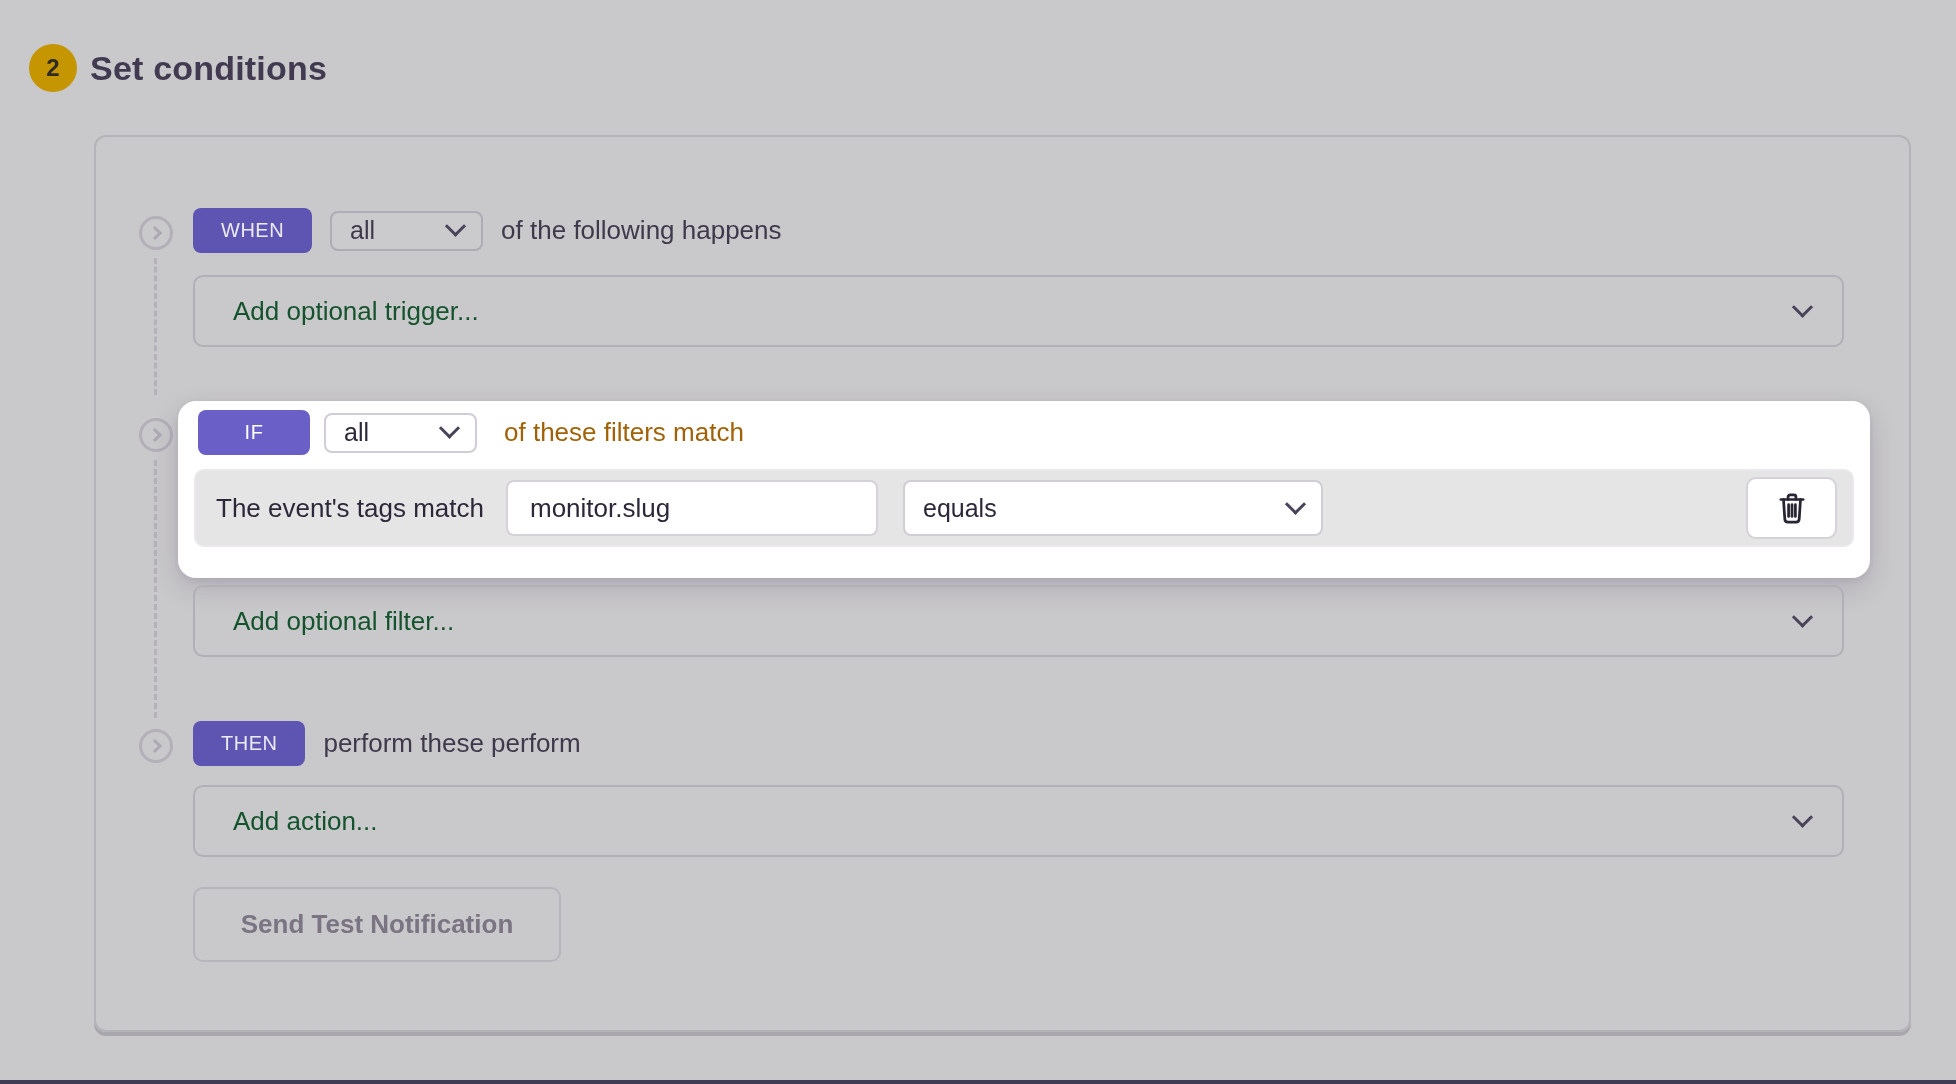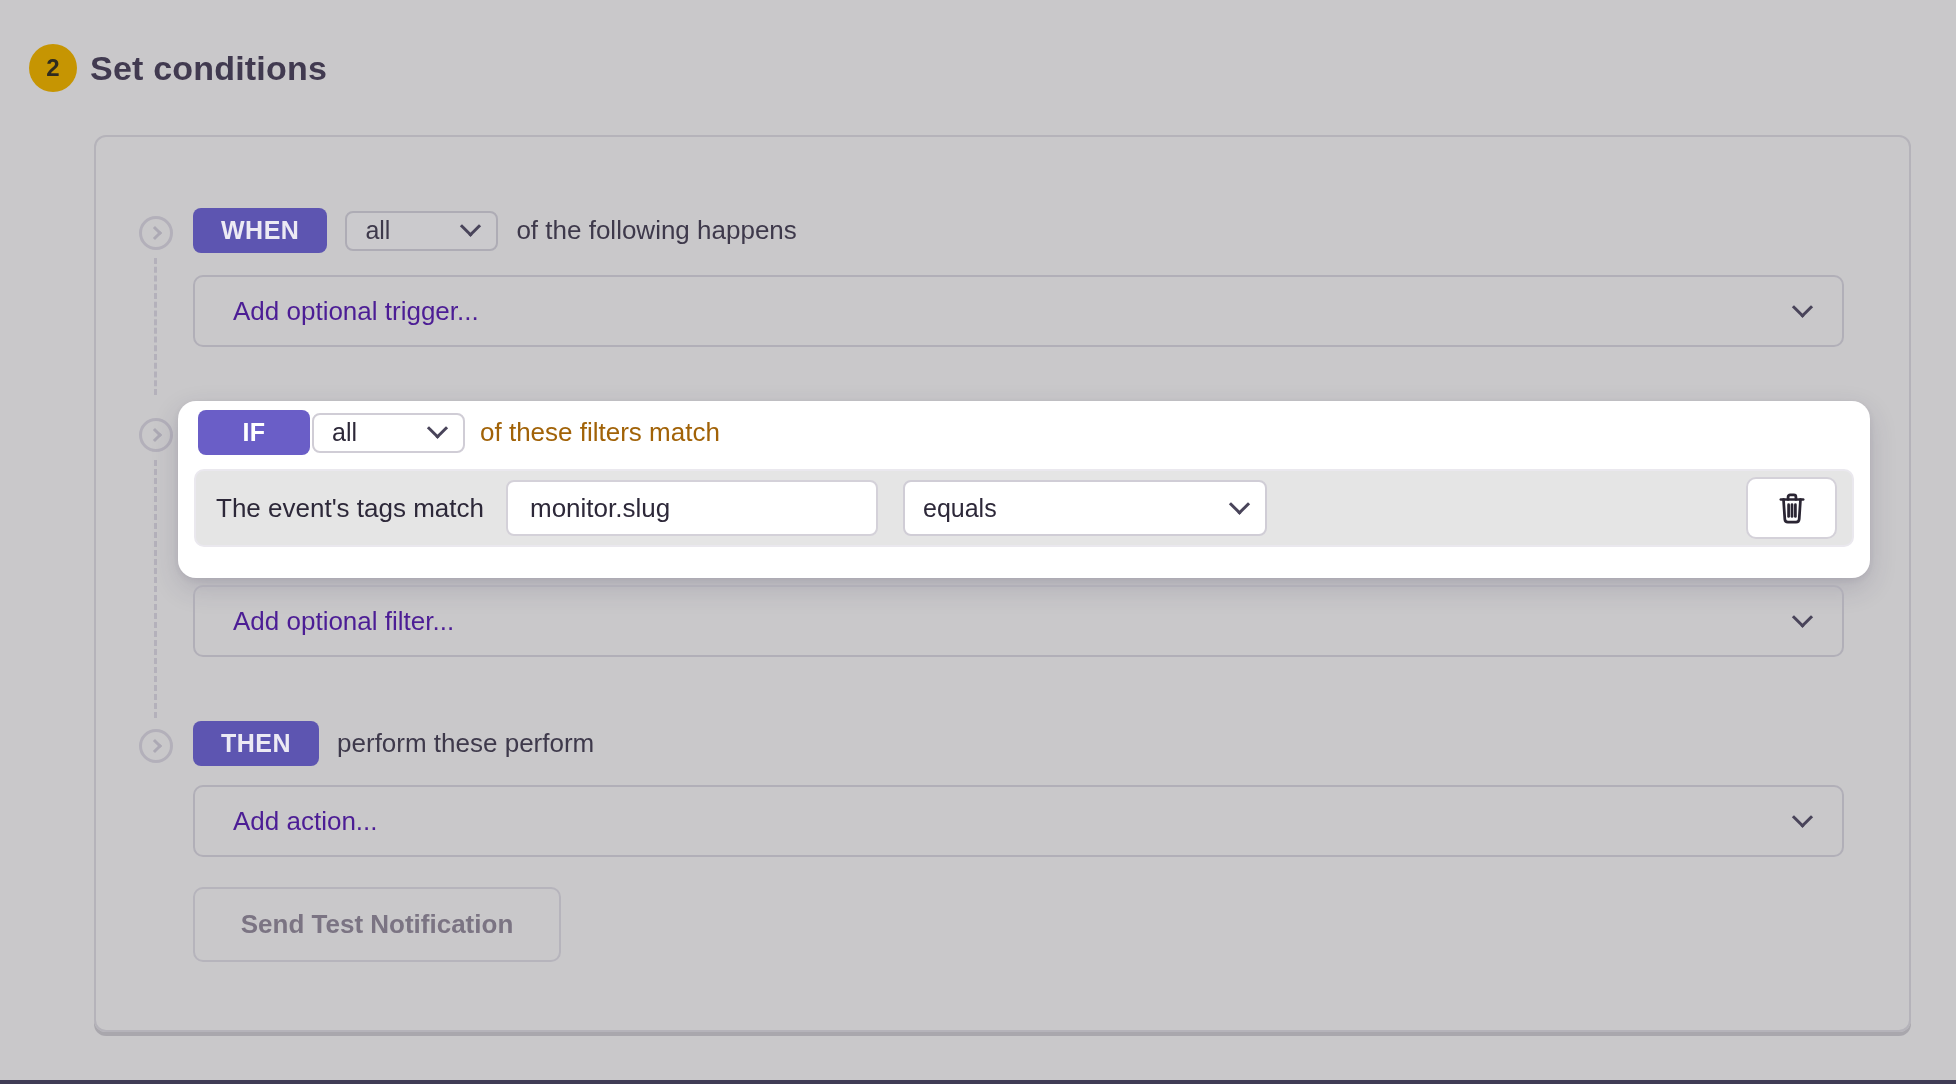--- a/index.html
+++ b/index.html
@@ -45,21 +45,21 @@
 
   
   .row { position: absolute; left: 97px; display: flex; align-items: center; gap: 18px; }
   .row-text { font-size: 26px; color: #3e394b; white-space: nowrap; }
   .row-text.dark { color: #a16207; margin-left: 13px; }
 
   .badge {
     min-width: 112px; height: 45px; padding: 0 28px;
     border-radius: 8px;
     display: flex; align-items: center; justify-content: center;
-    font-size: 25px; font-weight: 700; letter-spacing: 0.5px;
+    font-size: 20px; font-weight: 400; letter-spacing: 0.5px;
   }
   .badge.dim { background: #5d55b1; color: #eceaf4; }
   .badge.bright { background: #6a5ec7; color: #ffffff; }
 
   .chev-down {
     width: 15px; height: 15px; flex: 0 0 auto;
     border-right: 3px solid #49445a; border-bottom: 3px solid #49445a;
     transform: rotate(45deg) translate(-3px,-3px);
   }
 
@@ -70,46 +70,46 @@
   }
   .mini-select.dim-select { border: 2px solid #aeacb5; background: #cbcacd; color: #3e394b; }
   .mini-select.white-select { border: 2px solid #d0cdd6; background: #ffffff; color: #2d2839; }
 
   .big-select {
     position: absolute; left: 97px; width: 1651px; height: 72px;
     border: 2px solid #b1afb8; border-radius: 10px;
     display: flex; align-items: center; justify-content: space-between;
     padding: 0 32px 0 38px; cursor: pointer;
   }
-  .big-select .placeholder { font-size: 26px; color: #4c1d95; }
+  .big-select .placeholder { font-size: 26px; color: #14532d; }
 
   
   .if-card {
     position: absolute; left: 82px; top: 264px;
     width: 1692px; height: 177px;
     background: #ffffff; border-radius: 18px;
     box-shadow: 0 10px 28px rgba(46,40,72,0.16), 0 2px 6px rgba(46,40,72,0.08);
   }
-  .if-row { position: absolute; left: 20px; top: 9px; display: flex; align-items: center; gap: 2px; }
+  .if-row { position: absolute; left: 20px; top: 9px; display: flex; align-items: center; gap: 14px; }
 
   .filter-row {
     position: absolute; left: 16px; right: 16px; top: 68px; height: 78px;
     background: #e5e5e5; border: 2px solid #eae8ee; border-radius: 10px;
     display: flex; align-items: center; padding: 0 15px 0 20px;
   }
   .filter-label { font-size: 26px; color: #2d2839; white-space: nowrap; margin-right: 22px; }
   .text-input {
     height: 56px; border: 2px solid #d4d1d9; border-radius: 8px;
     background: #ffffff; color: #2d2839; font-size: 26px;
     font-family: "Liberation Sans", "DejaVu Sans", sans-serif;
     padding: 0 22px; outline: none;
   }
   .text-input.key { width: 372px; margin-right: 25px; }
   .text-input.val { width: 374px; }
-  .mini-select.operator { width: 364px; height: 56px; margin-right: 32px; }
+  .mini-select.operator { width: 420px; height: 56px; margin-right: 32px; }
 
   .trash-btn {
     margin-left: auto; width: 91px; height: 62px;
     background: #ffffff; border: 2px solid #d4d1d9; border-radius: 10px;
     display: flex; align-items: center; justify-content: center; cursor: pointer;
     padding: 0;
   }
 
   
   .test-btn {

